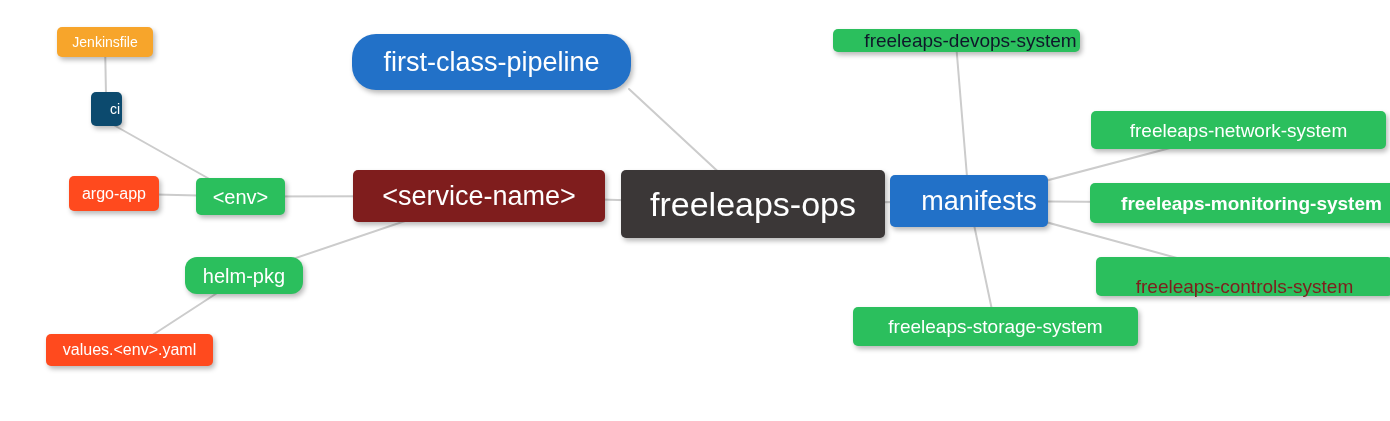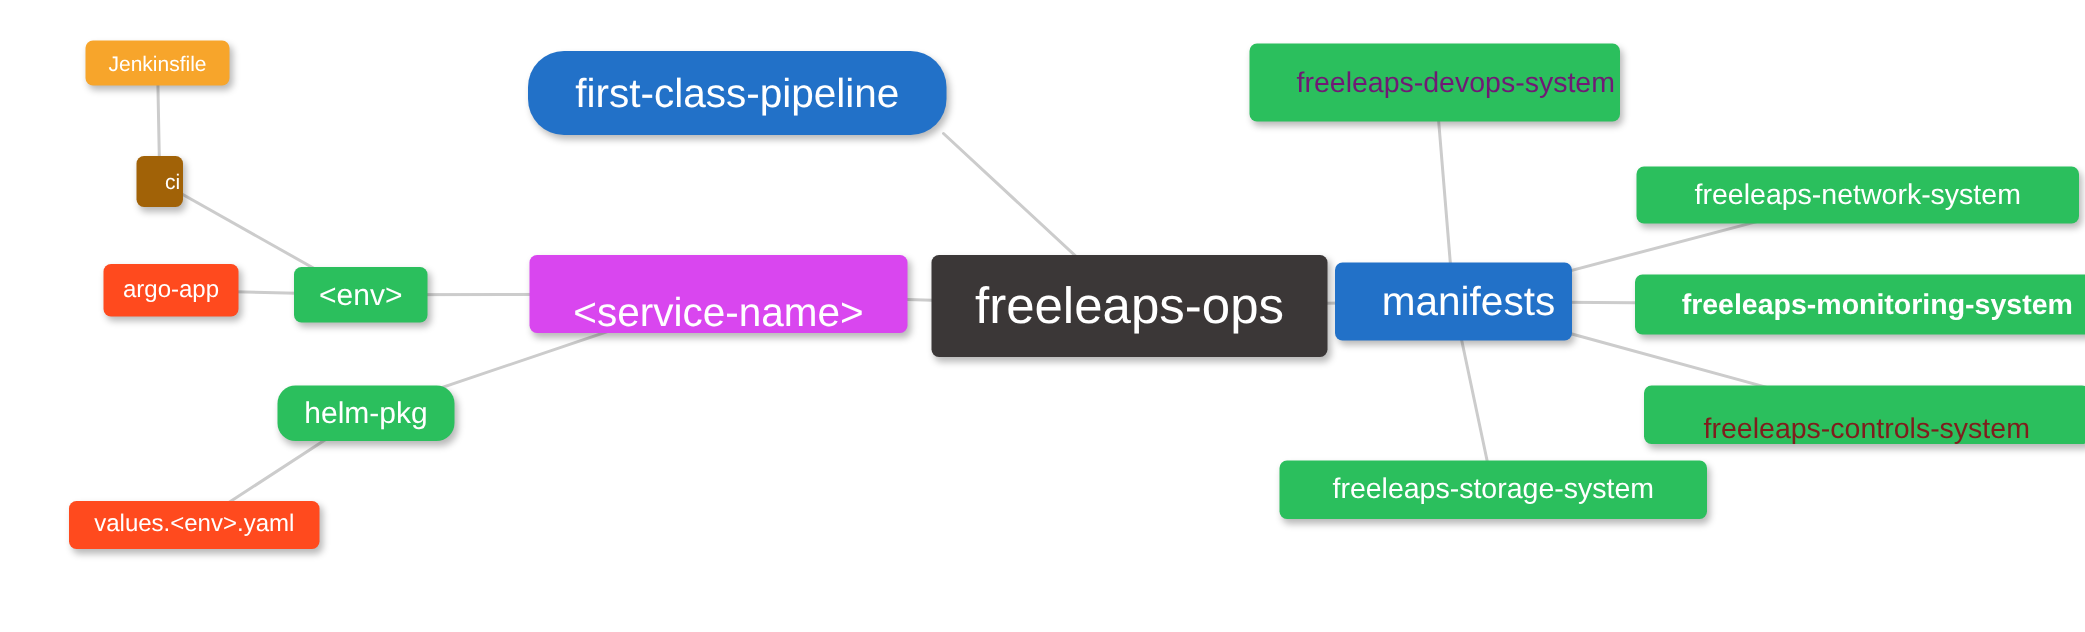--- a/index.html
+++ b/index.html
@@ -52,48 +52,48 @@
       <line x1="715" y1="204" x2="931" y2="201" stroke="#cccccc" stroke-width="2" stroke-linecap="round"></line>
       <line x1="931" y1="201" x2="918.5" y2="49" stroke="#cccccc" stroke-width="2" stroke-linecap="round"></line>
       <line x1="931" y1="201" x2="1200.5" y2="130" stroke="#cccccc" stroke-width="2" stroke-linecap="round"></line>
       <line x1="931" y1="201" x2="1213.5" y2="203" stroke="#cccccc" stroke-width="2" stroke-linecap="round"></line>
       <line x1="931" y1="201" x2="1206.5" y2="276.5" stroke="#cccccc" stroke-width="2" stroke-linecap="round"></line>
       <line x1="931" y1="201" x2="957.5" y2="326.5" stroke="#cccccc" stroke-width="2" stroke-linecap="round"></line>
     </svg>
     <div class="node" style="left: 19px; top: 27px; width: 96px; height: 30px; background: rgb(247, 165, 43); color: rgb(255, 255, 255); font-size: 14px;">
       <span>Jenkinsfile</span>
     </div>
-    <div class="node" style="left: 53px; top: 104px; width: 31px; height: 34px; background: #a16207; color: rgb(255, 255, 255); font-size: 14px; padding-left: 17px;">
+    <div class="node" style="left: 53px; top: 92px; width: 31px; height: 34px; background: #0c4a6e; color: rgb(255, 255, 255); font-size: 14px; padding-left: 17px;">
       <span>ci</span>
     </div>
     <div class="node" style="left: 31px; top: 176px; width: 90px; height: 35px; background: rgb(255, 74, 30); color: rgb(255, 255, 255); font-size: 16px;">
       <span>argo-app</span>
     </div>
     <div class="node" style="left: 158px; top: 178px; width: 89px; height: 37px; background: rgb(43, 191, 93); color: rgb(255, 255, 255); font-size: 20px;">
       <span>&lt;env&gt;</span>
     </div>
     <div class="node" style="left: 147px; top: 257px; width: 118px; height: 37px; background: rgb(43, 191, 93); color: rgb(255, 255, 255); font-size: 20px; border-radius: 12px;">
       <span>helm-pkg</span>
     </div>
     <div class="node" style="left: 8px; top: 334px; width: 167px; height: 32px; background: rgb(255, 74, 30); color: rgb(255, 255, 255); font-size: 16px;">
       <span>values.&lt;env&gt;.yaml</span>
     </div>
     <div class="node" style="left: 314px; top: 34px; width: 279px; height: 56px; background: rgb(34, 113, 200); color: rgb(255, 255, 255); font-size: 27px; border-radius: 24px;">
       <span>first-class-pipeline</span>
     </div>
-    <div class="node" style="left: 315px; top: 170px; width: 252px; height: 52px; background: #d946ef; color: rgb(255, 255, 255); font-size: 27px; align-items: flex-end;">
+    <div class="node" style="left: 315px; top: 170px; width: 252px; height: 52px; background: #7f1d1d; color: rgb(255, 255, 255); font-size: 27px;">
       <span>&lt;service-name&gt;</span>
     </div>
     <div class="node" style="left: 583px; top: 170px; width: 264px; height: 68px; background: rgb(59, 55, 55); color: rgb(255, 255, 255); font-size: 34px;">
       <span>freeleaps-ops</span>
     </div>
     <div class="node" style="left: 852px; top: 175px; width: 158px; height: 52px; background: rgb(34, 113, 200); color: rgb(255, 255, 255); font-size: 27px; padding-left: 20px;">
       <span>manifests</span>
     </div>
-    <div class="node" style="left: 795px; top: 29px; width: 247px; height: 52px; background: rgb(43, 191, 93); color: #701a75; font-size: 19px; padding-left: 28px;">
+    <div class="node" style="left: 795px; top: 29px; width: 247px; height: 23px; background: rgb(43, 191, 93); color: #0f172a; font-size: 19px; padding-left: 28px;">
       <span>freeleaps-devops-system</span>
     </div>
     <div class="node" style="left: 1053px; top: 111px; width: 295px; height: 38px; background: rgb(43, 191, 93); color: rgb(255, 255, 255); font-size: 19px;">
       <span>freeleaps-network-system</span>
     </div>
     <div class="node" style="left: 1052px; top: 183px; width: 323px; height: 40px; background: rgb(43, 191, 93); color: rgb(255, 255, 255); font-size: 19px; font-weight: bold;">
       <span>freeleaps-monitoring-system</span>
     </div>
     <div class="node" style="left: 1058px; top: 257px; width: 297px; height: 39px; background: rgb(43, 191, 93); color: #7f1d1d; font-size: 19px; align-items: flex-end;">
       <span>freeleaps-controls-system</span>

